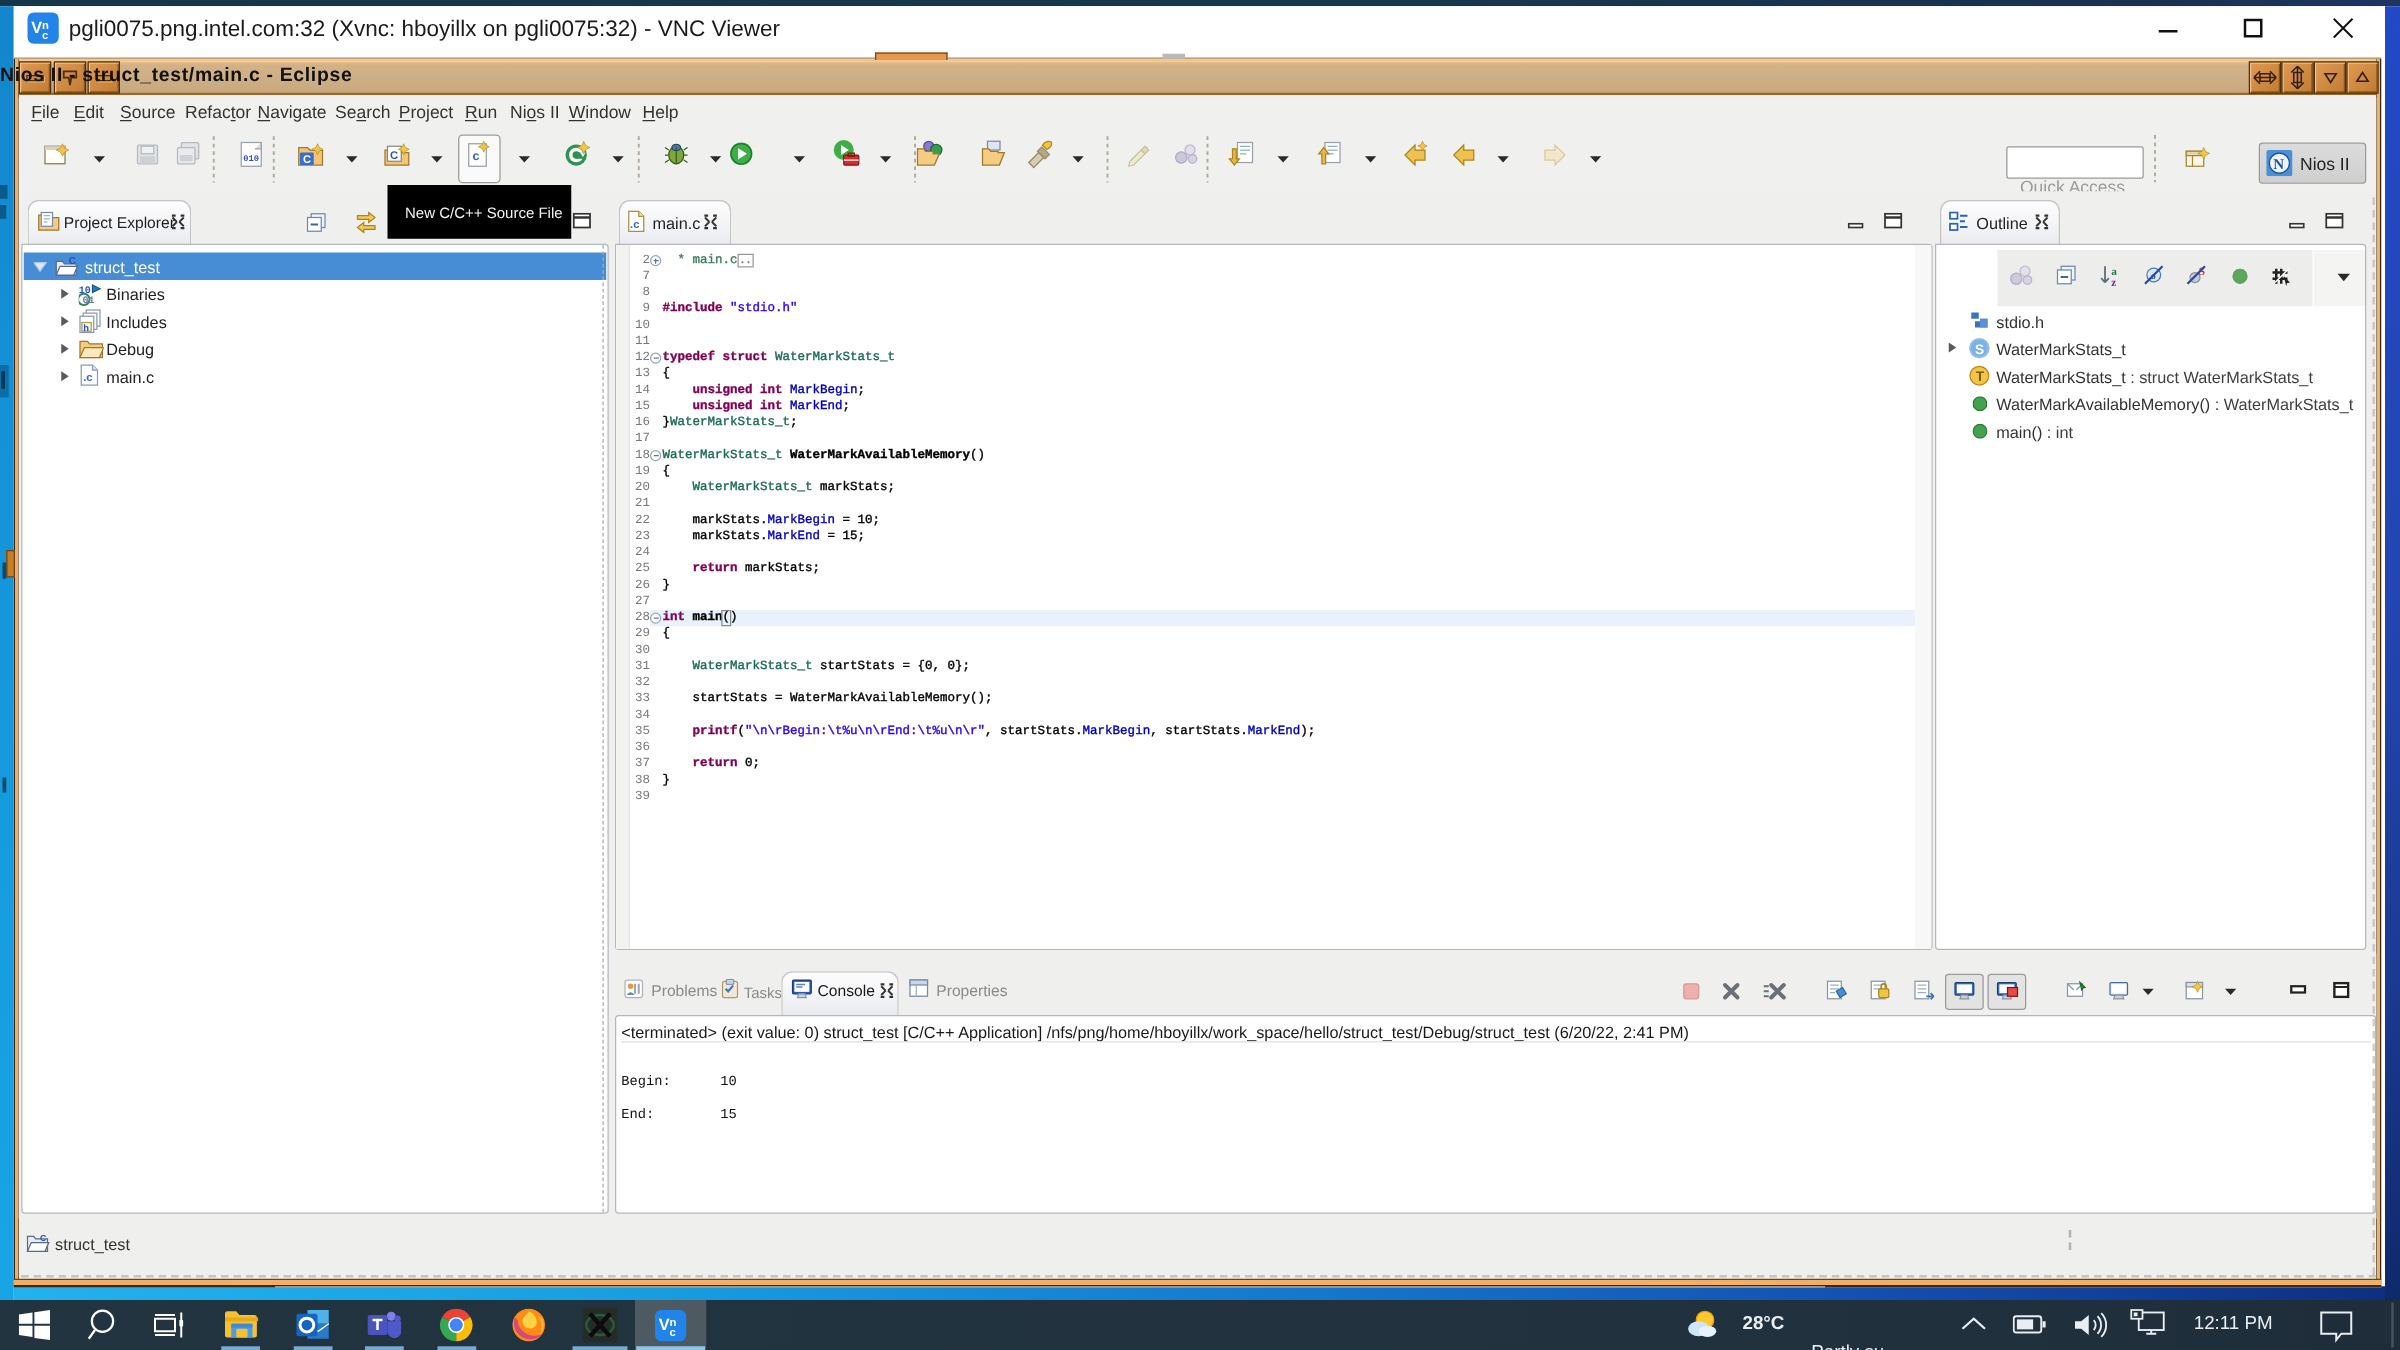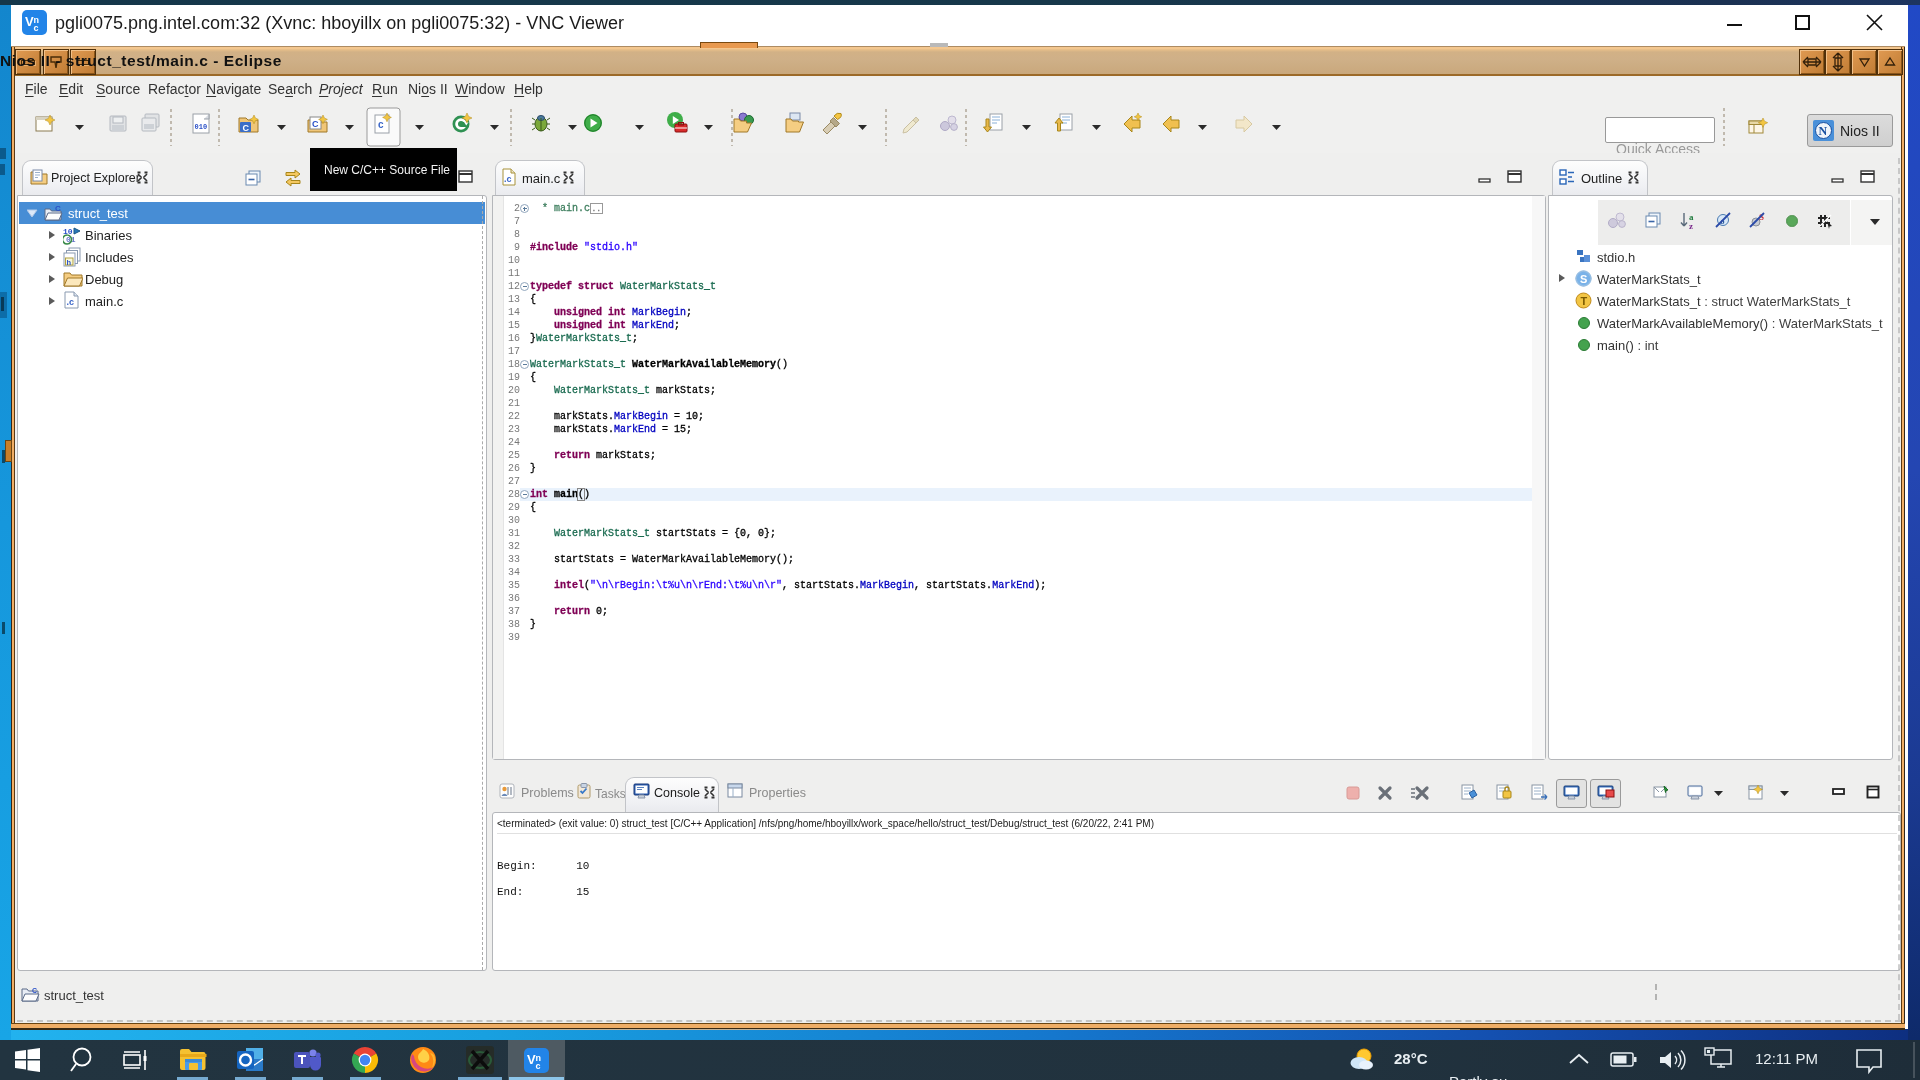--- a/index.html
+++ b/index.html
@@ -108,21 +108,21 @@
       <path d="M12 8 l4.5 7 h-9 z" fill="none" stroke="#33200a" stroke-width="1.3"></path>
     </svg></div>
 <div id="etitletext" class="abs">Nios II - struct_test/main.c - Eclipse</div>
 <div id="emenubar" class="abs"></div>
 <div class="mi abs" style="left:25px;top:81px;"><u>F</u>ile</div>
 <div class="mi abs" style="left:59px;top:81px;"><u>E</u>dit</div>
 <div class="mi abs" style="left:96px;top:81px;"><u>S</u>ource</div>
 <div class="mi abs" style="left:148px;top:81px;">Refac<u>t</u>or</div>
 <div class="mi abs" style="left:206px;top:81px;"><u>N</u>avigate</div>
 <div class="mi abs" style="left:268px;top:81px;">Se<u>a</u>rch</div>
-<div class="mi abs" style="left:319px;top:81px;font-style:italic;"><u>P</u>roject</div>
+<div class="mi abs" style="left:319px;top:81px;"><u>P</u>roject</div>
 <div class="mi abs" style="left:372px;top:81px;"><u>R</u>un</div>
 <div class="mi abs" style="left:408px;top:81px;">Ni<u>o</u>s II</div>
 <div class="mi abs" style="left:455px;top:81px;"><u>W</u>indow</div>
 <div class="mi abs" style="left:514px;top:81px;"><u>H</u>elp</div>
 <div id="etoolbar" class="abs"></div>
 <svg class="abs" style="left:15px;top:101px;" width="1886" height="52" viewBox="0 0 1886 52">
 
  <g stroke="#b0a699" stroke-dasharray="3,3" stroke-width="1.5">
   <line x1="156" y1="8" x2="156" y2="45"></line>
       <line x1="204" y1="8" x2="204" y2="45"></line>
@@ -442,21 +442,21 @@
     <span class="k">return</span> markStats;
 }
 
 <span class="k">int</span> <b>main</b><span style="outline:1px solid #888;">(</span>)
 {
 
     <span class="t">WaterMarkStats_t</span> startStats = {0, 0};
 
     startStats = WaterMarkAvailableMemory();
 
-    <span class="k">intel</span>(<span class="s">"\n\rBegin:\t%u\n\rEnd:\t%u\n\r"</span>, startStats.<span class="f">MarkBegin</span>, startStats.<span class="f">MarkEnd</span>);
+    <span class="k">printf</span>(<span class="s">"\n\rBegin:\t%u\n\rEnd:\t%u\n\r"</span>, startStats.<span class="f">MarkBegin</span>, startStats.<span class="f">MarkEnd</span>);
 
     <span class="k">return</span> 0;
 }</div>
   <div class="fold plus" style="left:27px;top:8px;"></div>
   <div class="fold" style="left:27px;top:86px;"></div>
   <div class="fold" style="left:27px;top:164px;"></div>
   <div class="fold" style="left:27px;top:294px;"></div>
   <div class="abs" style="left:1039px;top:0;width:13px;height:563px;background:#f7f7f7;"></div>
 </div>
 
@@ -642,21 +642,21 @@
     </svg>
  <svg class="abs" style="left:1831px;top:785px;" width="16" height="13">
       <rect x="2" y="4" width="11" height="5" fill="#fff" stroke="#222" stroke-width="1.8"></rect>
     </svg>
  <svg class="abs" style="left:1866px;top:785px;" width="16" height="14">
       <rect x="1.5" y="1.5" width="11" height="11" fill="#fff" stroke="#222" stroke-width="1.9"></rect>
       <line x1="2" y1="4.5" x2="12" y2="4.5" stroke="#222" stroke-width="1.6"></line>
     </svg>
 </div>
 <div class="panel abs" style="left:492px;top:812px;width:1409px;height:159px;border-radius:3px;"></div>
-<div class="abs" style="left:497px;top:818px;font-size:10px;color:#1a1a1a;">&lt;terminated&gt; (exit value: 0) struct_test [C/C++ Application] /nfs/png/home/hboyillx/work_space/hello/struct_test/Debug/struct_test (6/20/22, 2:41 PM)</div>
+<div class="abs" style="left:497px;top:818px;font-size:13px;color:#1a1a1a;">&lt;terminated&gt; (exit value: 0) struct_test [C/C++ Application] /nfs/png/home/hboyillx/work_space/hello/struct_test/Debug/struct_test (6/20/22, 2:41 PM)</div>
 <div class="abs" style="left:497px;top:833px;width:1400px;height:1px;background:#e0e0e0;"></div>
 <div class="abs" style="left:497px;top:860px;font-family:'Liberation Mono',monospace;font-size:11px;color:#111;white-space:pre;">Begin:      10</div>
 <div class="abs" style="left:497px;top:886px;font-family:'Liberation Mono',monospace;font-size:11px;color:#111;white-space:pre;">End:        15</div>
 
 <svg class="abs" style="left:21px;top:986px;" width="20" height="17">
     <path d="M1 3 l5 0 1.5 2 9.5 0 0 10 -16 0 z" fill="#e8edf5" stroke="#5a6a88"></path>
     <path d="M1 15 l3 -7 14 0 -3 7 z" fill="#fdfdfd" stroke="#5a6a88"></path>
     <text x="11" y="6.5" font-size="7" font-weight="bold" fill="#2a50c8" font-family="Liberation Sans">C</text>
   </svg>
 <div class="abs" style="left:44px;top:988px;font-size:13px;color:#333;">struct_test</div>

